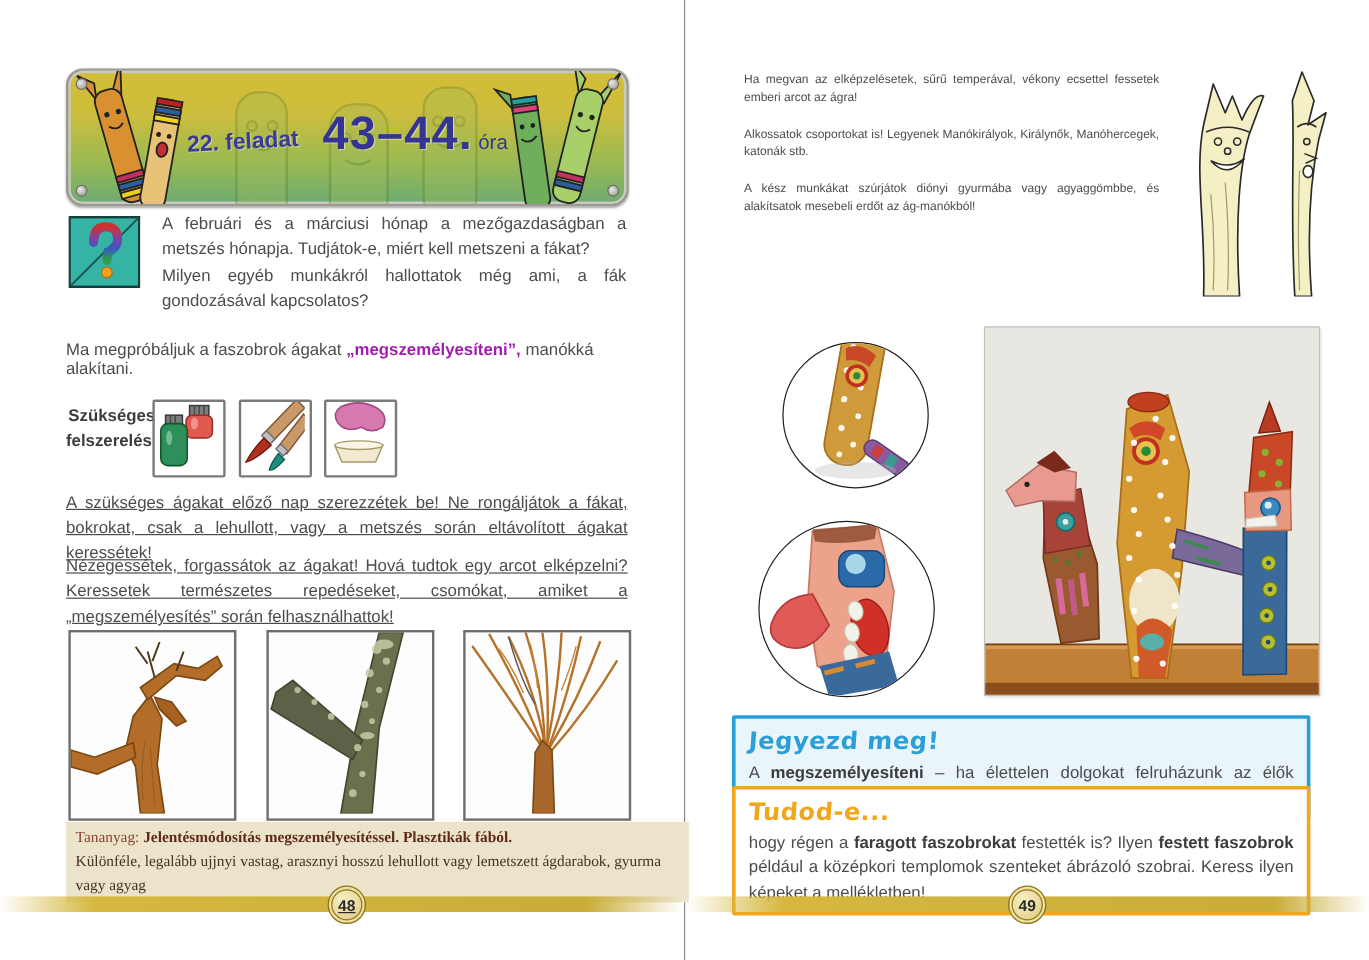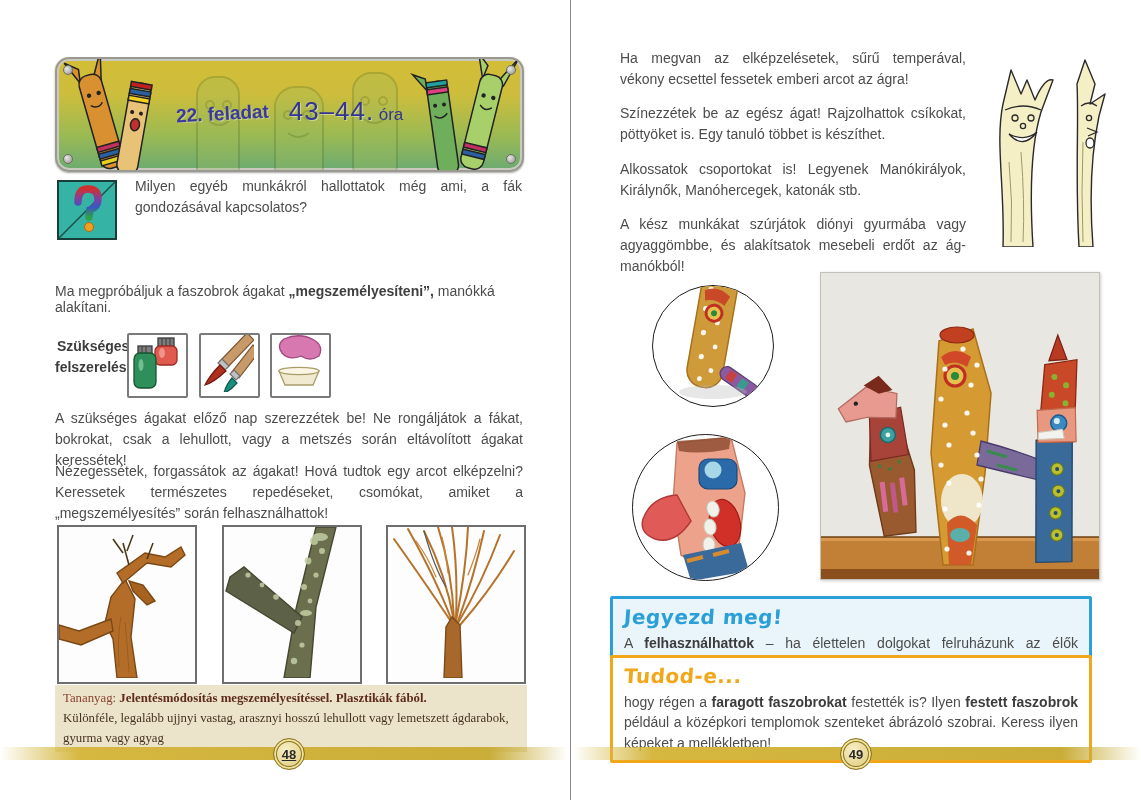--- a/index.html
+++ b/index.html
@@ -2,65 +2,65 @@
 <html lang="hu"><head>
 <meta charset="utf-8">
 <style>
   html,body{margin:0;padding:0;background:#ffffff;}
   .spread{position:relative;width:1141px;height:800px;background:#ffffff;overflow:hidden;
           font-family:"Liberation Sans",sans-serif;color:#4c4c4c;}
   .page-divider{position:absolute;left:570px;top:0;width:1px;height:800px;background:#8a8a8a;}
 
   
   p{margin:0;}
-  .para{font-size:14px;line-height:1.5;text-align:justify;}
+  .para{font-size:14px;line-height:1.5;text-align:justify;text-decoration:underline;}
 
   
   .banner{position:absolute;left:55px;top:57px;width:465px;height:111px;border-radius:14px;
           background:linear-gradient(180deg,#d3bd36 0%,#cdbd3c 32%,#9cba52 68%,#6cab72 100%);
           border:2px solid #9a9a92;box-shadow:inset 0 0 0 2px #c9c9c1, 0 1px 2px rgba(0,0,0,.35);
           overflow:hidden;}
   .banner svg{position:absolute;top:0;left:0;}
   .banner-text{position:absolute;left:0;top:0;width:100%;height:100%;z-index:3;
                display:flex;flex-direction:column;align-items:center;justify-content:center;}
   .banner-line1{display:flex;align-items:baseline;gap:20px;margin-top:-6px;}
   .task-number{color:#3a3a9a;font-weight:bold;font-size:19px;transform:rotate(-3deg);display:inline-block;
                text-shadow:1px 1px 0 rgba(255,255,255,.35);}
-  .hours-number{color:#343494;font-weight:normal;font-size:26px;letter-spacing:1px;
+  .hours-number{color:#343494;font-weight:bold;font-size:39px;letter-spacing:1px;
                 text-shadow:1px 1px 0 rgba(255,255,255,.4);}
   .hours-unit{color:#343494;font-weight:normal;font-size:17px;}
   .banner-title{font-family:"DejaVu Sans",sans-serif;font-weight:bold;font-size:33px;color:#ffffff;
                 letter-spacing:1px;margin-top:1px;
                 text-shadow:2px 2px 0 #4e5d22,-1px -1px 0 #4e5d22,1px -1px 0 #4e5d22,-1px 1px 0 #4e5d22,2px 3px 3px rgba(0,0,0,.35);}
   .screw{position:absolute;width:8px;height:8px;border-radius:50%;z-index:4;
          background:radial-gradient(circle at 35% 35%,#e8e8e8,#909088);border:1px solid #6e6e66;}
 
   
   .q-icon{position:absolute;left:57px;top:180px;width:60px;height:60px;}
   .q-text{position:absolute;left:135px;top:176px;width:387px;font-size:14px;line-height:1.52;text-align:justify;}
   .q-text p{margin:0;}
 
   .goal{position:absolute;left:55px;top:283px;width:467px;font-size:14px;}
-  .goal b{color:#404040;}
+  .goal b{color:#a21caf;}
 
   
   .equip-label{position:absolute;left:55px;top:336px;font-size:14px;font-weight:bold;color:#3c3c3c;line-height:1.5;text-align:center;}
   .tool-box{position:absolute;top:333px;width:57px;height:61px;background:#fff;border:2px solid #7a7a7a;border-radius:2px;}
   .tool-box svg{display:block;}
 
   
   .para1{position:absolute;left:55px;top:408px;width:468px;}
   .para2{position:absolute;left:55px;top:461px;width:468px;}
 
   
   .photo-box{position:absolute;top:525px;width:136px;height:155px;background:#fdfdfd;border:2px solid #6e6e6e;}
   .photo-box svg{display:block;}
 
   
-  .footer-box{position:absolute;left:55px;top:685px;width:472px;background:#ebe4cb;
+  .footer-box{position:absolute;left:55px;top:685px;width:519px;background:#ebe4cb;
               font-family:"Liberation Serif",serif;font-size:12.8px;line-height:1.55;color:#46331f;
               padding:4px 8px;box-sizing:border-box;}
   .footer-label{color:#8a4430;}
   .footer-box b{color:#5f2a1a;}
 
   
   .gold-band{position:absolute;top:747px;height:13px;
              background:linear-gradient(90deg,rgba(214,184,64,0) 0%,#d6b840 14%,#c9ad38 86%,rgba(214,184,64,0) 100%);}
   .band-left{left:0;width:568px;}
   .band-right{left:573px;width:568px;}
@@ -68,21 +68,21 @@
               background:radial-gradient(circle at 40% 35%,#f7efc6,#dcc470);
               border:1.5px solid #8a7420;
               box-shadow:inset 0 0 0 2px #efe09a, inset 0 0 0 3px #8a7420;
               display:flex;align-items:center;justify-content:center;
               font-weight:bold;font-size:13px;color:#2a2a2a;}
   .badge-left{left:273px;text-decoration:underline;}
   .badge-right{left:840px;}
 
   
   .r-paragraphs{position:absolute;left:620px;top:44px;width:346px;}
-  .r-paragraphs p{font-size:14px;line-height:1.48;text-align:justify;margin:4px 0 14px 0;}
+  .r-paragraphs p{font-size:10px;line-height:1.48;text-align:justify;margin:16px 0 14px 0;}
   .sketch{position:absolute;left:975px;top:42px;width:162px;height:205px;}
 
   .circle-photo{position:absolute;border-radius:50%;border:1.5px solid #1e1e1e;background:#ffffff;overflow:hidden;}
   .circle1{left:652px;top:285px;width:120px;height:120px;}
   .circle2{left:632px;top:434px;width:145px;height:145px;}
   .circle-photo svg{display:block;}
 
   .big-photo{position:absolute;left:820px;top:272px;width:278px;height:306px;background:#e9e7e2;
              border:1px solid #c2c0ba;box-shadow:1px 1px 3px rgba(0,0,0,.2);}
 
@@ -194,20 +194,21 @@
             <stop offset="1" stop-color="#30a048"></stop>
         </linearGradient>
       </defs>
       <rect x="1" y="1" width="58" height="58" fill="#35b3a5" stroke="#173f3a" stroke-width="2"></rect>
       <line x1="2" y1="58" x2="58" y2="2" stroke="#1d524c" stroke-width="1.6"></line>
       <path d="M21,22 Q21,9 31,9 Q41,9 41,19 Q41,27 33,30 L32,37" fill="none" stroke="url(#qg)" stroke-width="7.5" stroke-linecap="round"></path>
       <circle cx="32" cy="47" r="4.5" fill="#f2a020" stroke="#b06a10" stroke-width="1"></circle>
     </svg>
   </div>
   <div class="q-text">
+    <p>A februári és a márciusi hónap a mezőgazdaságban a metszés hónapja. Tudjátok-e, miért kell metszeni a fákat?</p>
     <p>Milyen egyéb munkákról hallottatok még ami, a fák gondozásával kapcsolatos?</p>
   </div>
 
   <p class="goal"><span>Ma megpróbáljuk a faszobrok ágakat </span><b>„megszemélyesíteni”,</b><span> manókká alakítani.</span></p>
 
   <div class="equip-label">
     <div>Szükséges</div>
     <div>felszerelés:</div>
   </div>
   <div class="tool-box" style="left:127px;">
@@ -321,21 +322,20 @@
     <div><span class="footer-label">Tananyag:</span>
       <b>Jelentésmódosítás megszemélyesítéssel. Plasztikák fából.</b></div>
     <div>Különféle, legalább ujjnyi vastag, arasznyi hosszú lehullott vagy lemetszett ágdarabok, gyurma vagy agyag</div>
   </div>
 
   <div class="gold-band band-left"></div>
   <div class="page-badge badge-left">48</div>
 
   <div class="r-paragraphs">
     <p>Ha megvan az elképzelésetek, sűrű temperával, vékony ecsettel fessetek emberi arcot az ágra!</p>
-    <p>Színezzétek be az egész ágat! Rajzolhattok csíkokat, pöttyöket is. Egy tanuló többet is készíthet.</p>
     <p>Alkossatok csoportokat is! Legyenek Manókirályok, Királynők, Manóhercegek, katonák stb.</p>
     <p>A kész munkákat szúrjátok diónyi gyurmába vagy agyaggömbbe, és alakítsatok mesebeli erdőt az ág-manókból!</p>
   </div>
 
   <div class="sketch">
     <svg width="162" height="205" viewBox="0 0 162 205">
       <g fill="#f5efc6" stroke="#2a2a2a" stroke-width="1.4" stroke-linejoin="round">
         <path d="M28,205 C30,145 20,100 28,62 L36,28 L46,52 L52,38 L60,58 C66,44 72,36 78,38 L66,70 C58,96 54,142 58,205 Z"></path>
         <path d="M104,205 C100,135 104,82 102,42 L110,18 L120,42 L115,62 L130,52 L124,74 C116,112 114,152 118,205 Z"></path>
       </g>
@@ -491,21 +491,21 @@
         <path d="M214,138 L252,134 L254,168 L216,170 Z" fill="#e8987e" stroke="#c06a50" stroke-width="1.2"></path>
         <circle cx="236" cy="150" r="8" fill="#3a8ac0" stroke="#1a5a90" stroke-width="1.5"></circle>
         <circle cx="234" cy="148" r="3" fill="#d8ecf4"></circle>
         <path d="M216,160 L240,156 L242,165 L216,167 Z" fill="#f2f2ee" stroke="#c9c9b8" stroke-width="1"></path>
       </g>
     </svg>
   </div>
 
   <div class="note-box remember">
     <div class="note-heading">Jegyezd meg!</div>
-    <div class="note-body"><span>A </span><b>felhasználhattok</b><span> – ha élettelen dolgokat felruházunk az élők tulajdonságaival.</span></div>
+    <div class="note-body"><span>A </span><b>megszemélyesíteni</b><span> – ha élettelen dolgokat felruházunk az élők tulajdonságaival.</span></div>
   </div>
 
   <div class="note-box didyouknow">
     <div class="note-heading">Tudod-e...</div>
     <div class="note-body"><span>hogy régen a </span><b>faragott faszobrokat</b><span> festették is? Ilyen </span><b>festett faszobrok</b><span> például a középkori templomok szenteket ábrázoló szobrai. Keress ilyen képeket a mellékletben!</span></div>
   </div>
 
   <div class="gold-band band-right"></div>
   <div class="page-badge badge-right">49</div>
 </div>

